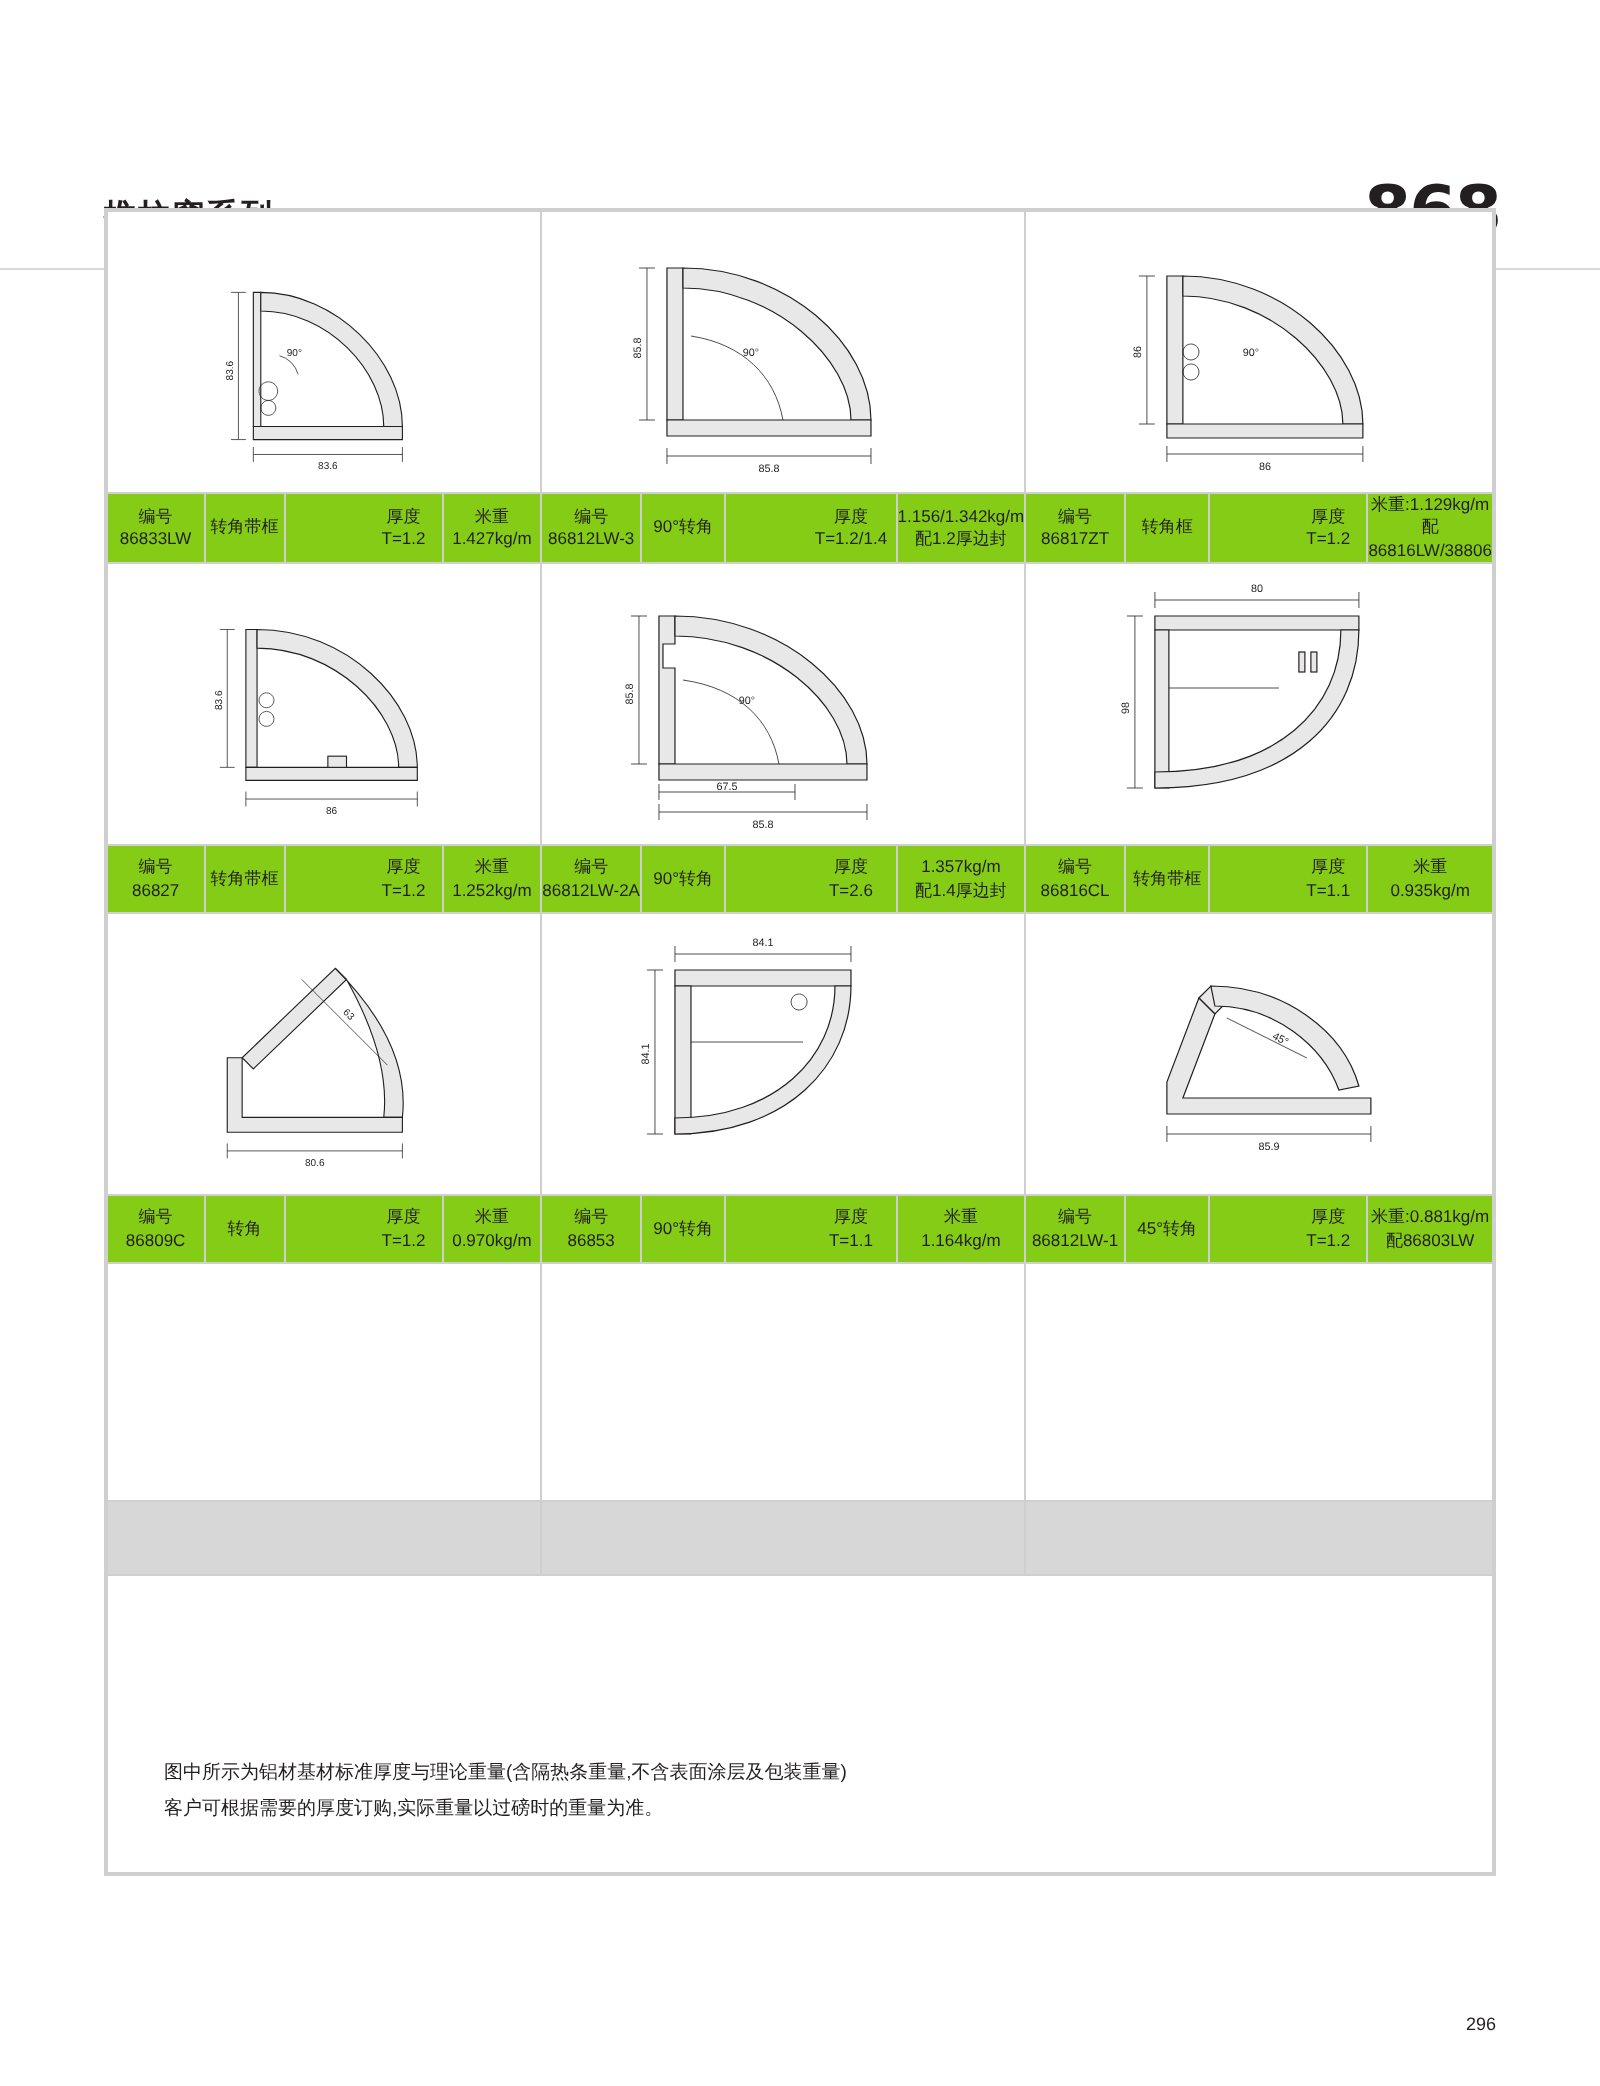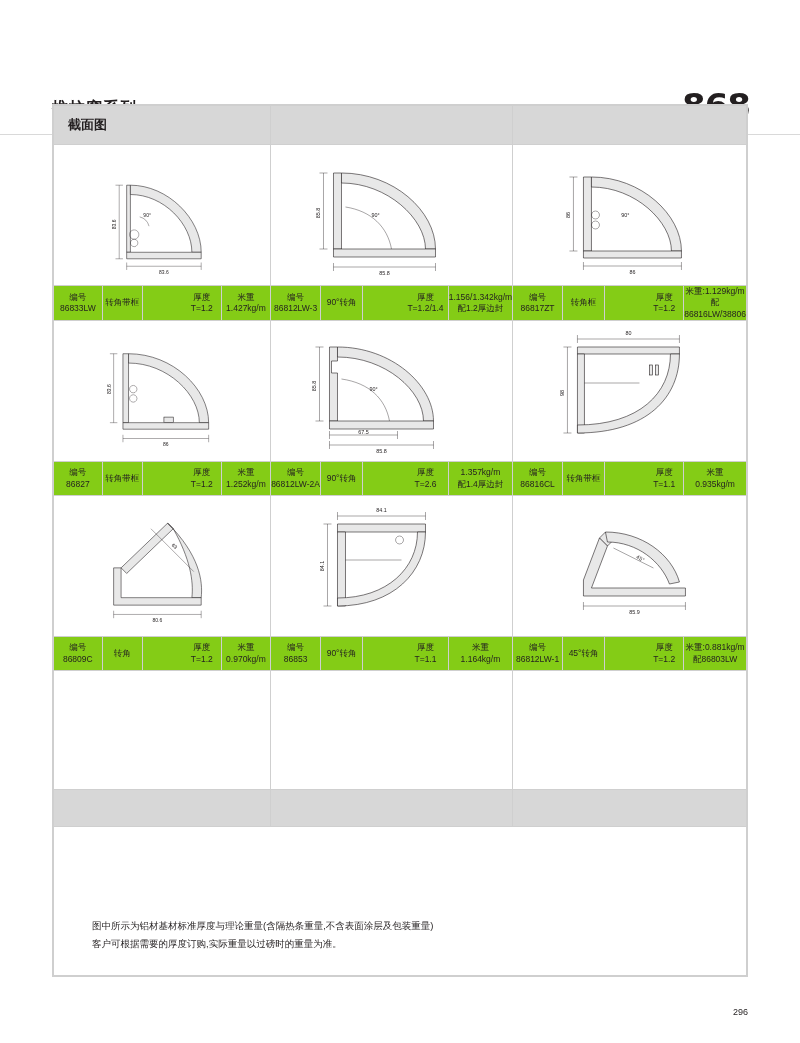--- a/index.html
+++ b/index.html
@@ -64,21 +64,21 @@
   .spec .c-thick{width:52px;padding-left:40px;}
   .spec .c-weight{width:56px;}
   .two-line span{display:block;}
   
   .empty-cell{height:118px;background:#ffffff;}
   .band2{background:#d7d7d7;height:36px;}
   .note-cell{
     height:148px;background:#ffffff;vertical-align:top;
   }
   .note-inner{
-    padding:68px 0 0 38px;font-size:9.5px;line-height:1.9;color:#231f20;
+    padding:68px 0 0 28px;font-size:9.5px;line-height:1.9;color:#231f20;
   }
   .page-number{
     position:absolute;right:52px;bottom:26px;
     font-size:9px;color:#231f20;
   }
   .dim{font-size:5.4px;fill:#231f20;font-family:"Liberation Sans",sans-serif;}
   .dimv{font-size:5.4px;fill:#231f20;font-family:"Liberation Sans",sans-serif;}
   .ln-thin{stroke:#231f20;stroke-width:.4;fill:none;}
   .fillg{fill:#e8e8e8;stroke:#231f20;stroke-width:.6;}
 </style>
@@ -90,27 +90,20 @@
   <div class="header">
     <div class="header-title">推拉窗系列</div>
     <div class="header-number">868</div>
     <div class="header-rule"></div>
   </div>
 
   <div class="table">
     <table>
 
       <tbody>
-          <tr>
-        <td class="band" colspan="4">
-          <div class="band-label">截面图</div>
-        </td>
-        <td class="band" colspan="4"></td>
-        <td class="band" colspan="4"></td>
-      </tr>
 
       <tr>
         <td class="draw-cell" colspan="4">
           <div class="draw-wrap">
             <svg viewBox="0 0 232 140" preserveAspectRatio="xMidYMid meet">
               <path class="fillg" d="M78,38 L82,38 L82,110 L78,110 Z"></path>
               <path class="fillg" d="M82,38 C122,38 158,74 158,110 L148,110 C148,80 118,48 82,48 Z"></path>
               <path class="fillg" d="M78,110 L158,110 L158,117 L78,117 Z"></path>
               <path class="ln-thin" d="M86,86 a5,5 0 1,0 0.1,0"></path>
               <path class="ln-thin" d="M86,96 a4,4 0 1,0 0.1,0"></path>

